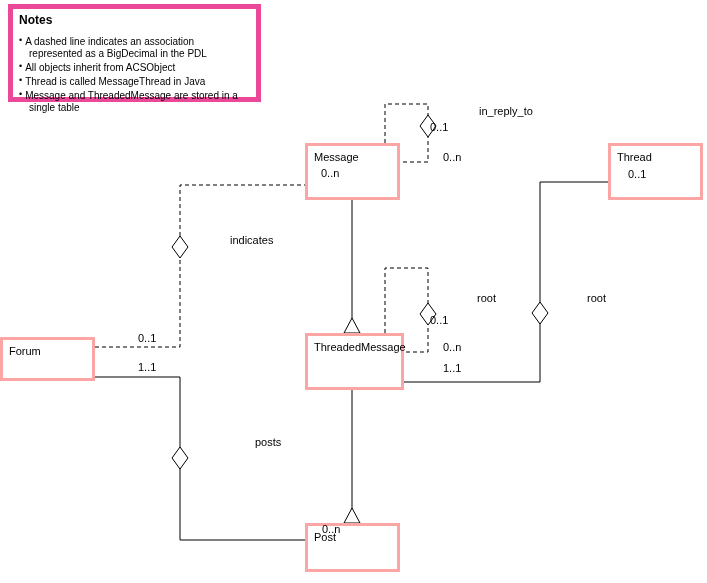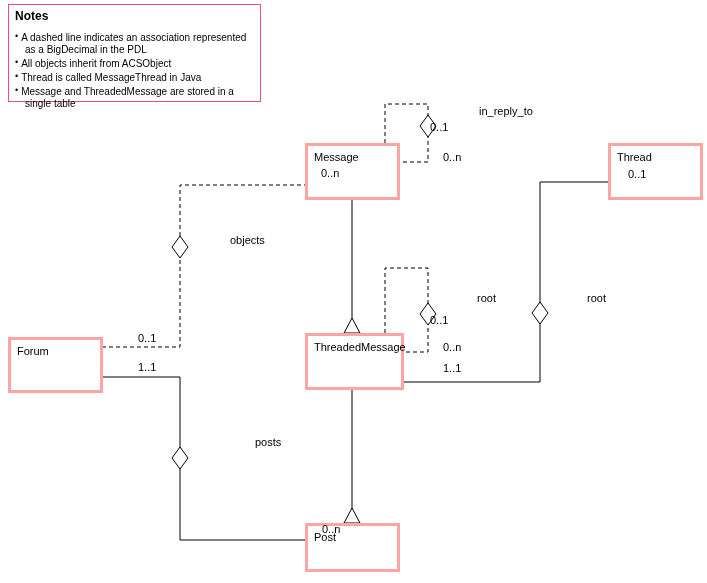--- a/index.html
+++ b/index.html
@@ -31,21 +31,21 @@
     font-size: 11px;
     line-height: 12px;
     white-space: nowrap;
     background: transparent;
     padding-left: 40px;
   }
   .notes-box {
     position: absolute;
     left: 8px; top: 4px;
     width: 253px; height: 98px;
-    border: 1px solid #ec4899;
+    border: 5px solid #ec4899;
     background: #ffffff;
     padding: 4px 6px 4px 6px;
   }
   .notes-title { font-weight: bold; font-size: 12px; margin-bottom: 7px; }
   .note-item {
     font-size: 10px;
     line-height: 12px;
     padding-left: 10px;
     text-indent: -10px;
     list-style: none;
@@ -104,36 +104,36 @@
   </div>
 
   <div class="class-box" style="left:305px; top:143px; width:95px; height:57px;">
     <span>Message</span>
   </div>
 
   <div class="class-box" style="left:608px; top:143px; width:95px; height:57px;">
     <span>Thread</span>
   </div>
 
-  <div class="class-box" style="left:8px; top:337px; width:95px; height:56px;">
+  <div class="class-box" style="left:0px; top:337px; width:95px; height:44px;">
     <span>Forum</span>
   </div>
 
   <div class="class-box" style="left:305px; top:333px; width:99px; height:57px;">
     <span>ThreadedMessage</span>
   </div>
 
   <div class="class-box" style="left:305px; top:523px; width:95px; height:49px;">
     <span>Post</span>
   </div>
 
   <span class="lbl" style="left:439px; top:105px;">in_reply_to</span>
   <span class="lbl" style="left:437px; top:292px;">root</span>
   <span class="lbl" style="left:547px; top:292px;">root</span>
-  <span class="lbl" style="left:190px; top:234px;">objects</span>
+  <span class="lbl" style="left:190px; top:234px;">indicates</span>
   <span class="lbl" style="left:187px; top:436px;margin-left:28px;">posts</span>
 
   <span class="lbl" style="left:390px; top:121px;">0..1</span>
   <span class="lbl" style="left:403px; top:151px;">0..n</span>
   <span class="lbl" style="left:281px; top:167px;">0..n</span>
   <span class="lbl" style="left:98px; top:332px;">0..1</span>
   <span class="lbl" style="left:98px; top:361px;">1..1</span>
   <span class="lbl" style="left:282px; top:523px;">0..n</span>
   <span class="lbl" style="left:390px; top:314px;">0..1</span>
   <span class="lbl" style="left:403px; top:341px;">0..n</span>

